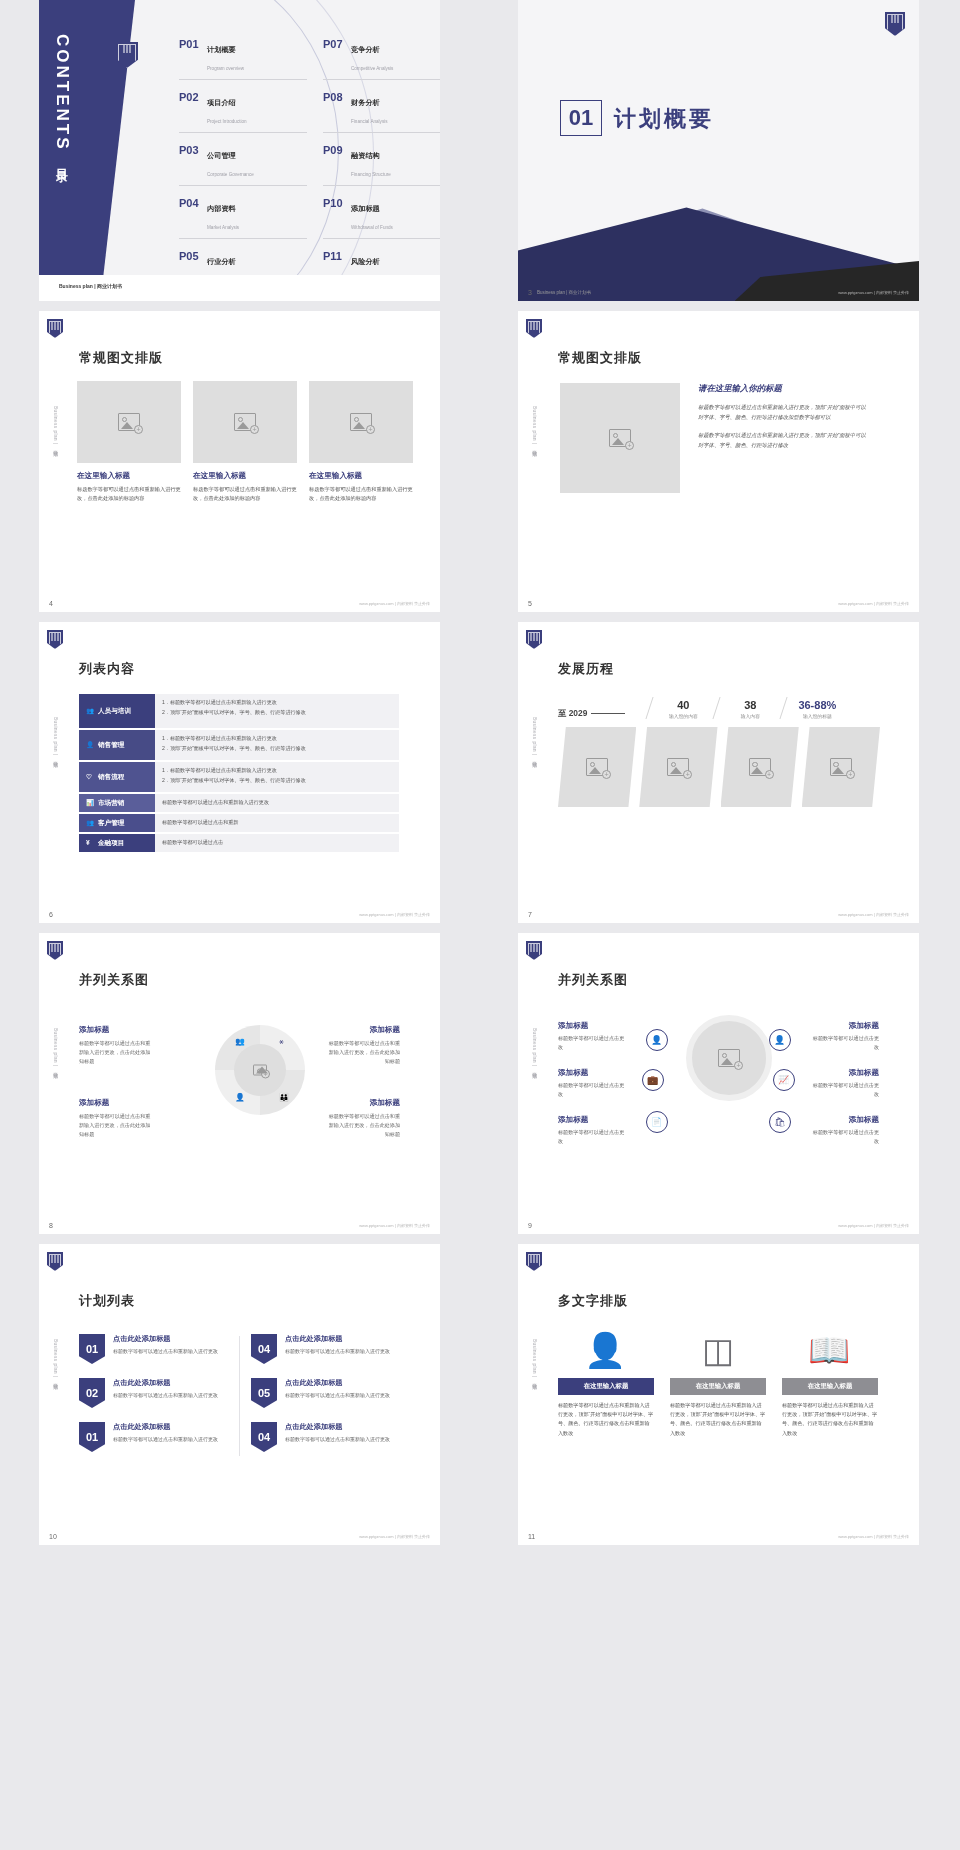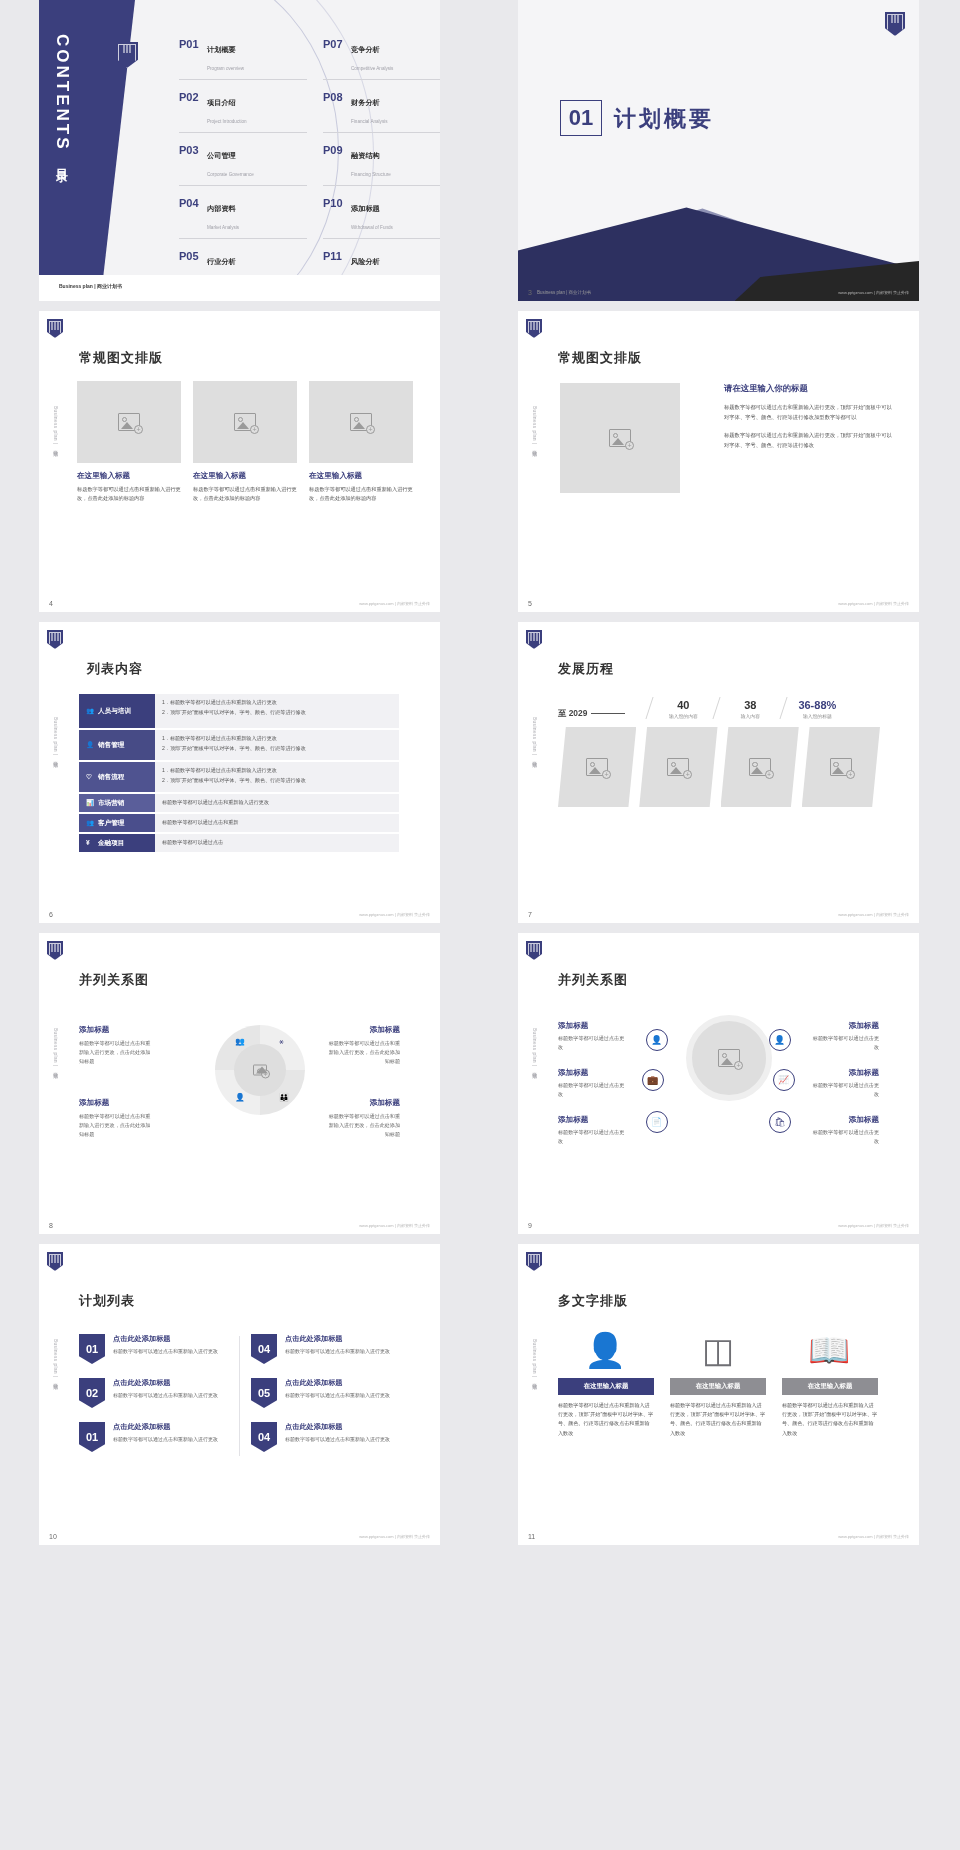--- a/index.html
+++ b/index.html
@@ -178,21 +178,21 @@
 
   
   .g3 { position:absolute; left:38px; top:70px; display:flex; gap:12px;}
   .g3 .cell{ width:104px; }
   .g3 .img-ph{ height:82px; }
   .g3 h4{ font-size:7.6px; color:#3b3f7d; margin-top:8px; font-weight:bold;}
   .g3 p{ font-size:5.2px; line-height:9px; color:#555; margin-top:4px;}
 
   
   .s5 .img-ph{ position:absolute; left:42px; top:72px; width:120px; height:110px;}
-  .s5 .rt{ position:absolute; left:206px; top:72px; width:172px;}
+  .s5 .rt{ position:absolute; left:180px; top:72px; width:172px;font-style:italic;}
   .s5 h4{ font-size:8.4px; color:#3b3f7d; font-weight:bold;}
   .s5 p{ font-size:5.3px; line-height:10px; color:#555; margin-top:8px;}
 
   
   .s6 .list{ position:absolute; left:40px; top:72px; width:320px;}
   .s6 .row{ display:flex; margin-bottom:2px; }
   .s6 .tag{
     width:76px; color:#fff; font-size:6.6px; font-weight:bold;
     display:flex; align-items:center; gap:4px; padding-left:7px;
     background:#3b3f7d;
@@ -428,21 +428,21 @@
       <span class="right">www.pptgznus.com | 内部资料 禁止外传</span>
     </div>
   </div>
 
   <div class="slide s6">
     <div class="corner-badge">
         <div class="shield">
           <div class="bars"></div>
         </div>
       </div>
-    <div class="title-h" style="position:absolute;left:48px;top:38px;">列表内容</div>
+    <div class="title-h" style="position:absolute;left:40px;top:38px;">列表内容</div>
     <div class="sideline">Business plan | 商业计划书</div>
     <div class="list">
       <div class="row" style="height:34px;">
         <div class="tag">
           <span class="ico-s">👥</span>
           <span>人员与培训</span>
         </div>
         <div class="body" style="white-space:pre-line">1．标题数字等都可以通过点击和重新输入进行更改
 2．顶部“开始”面板中可以对字体、字号、颜色、行距等进行修改</div>
       </div>

